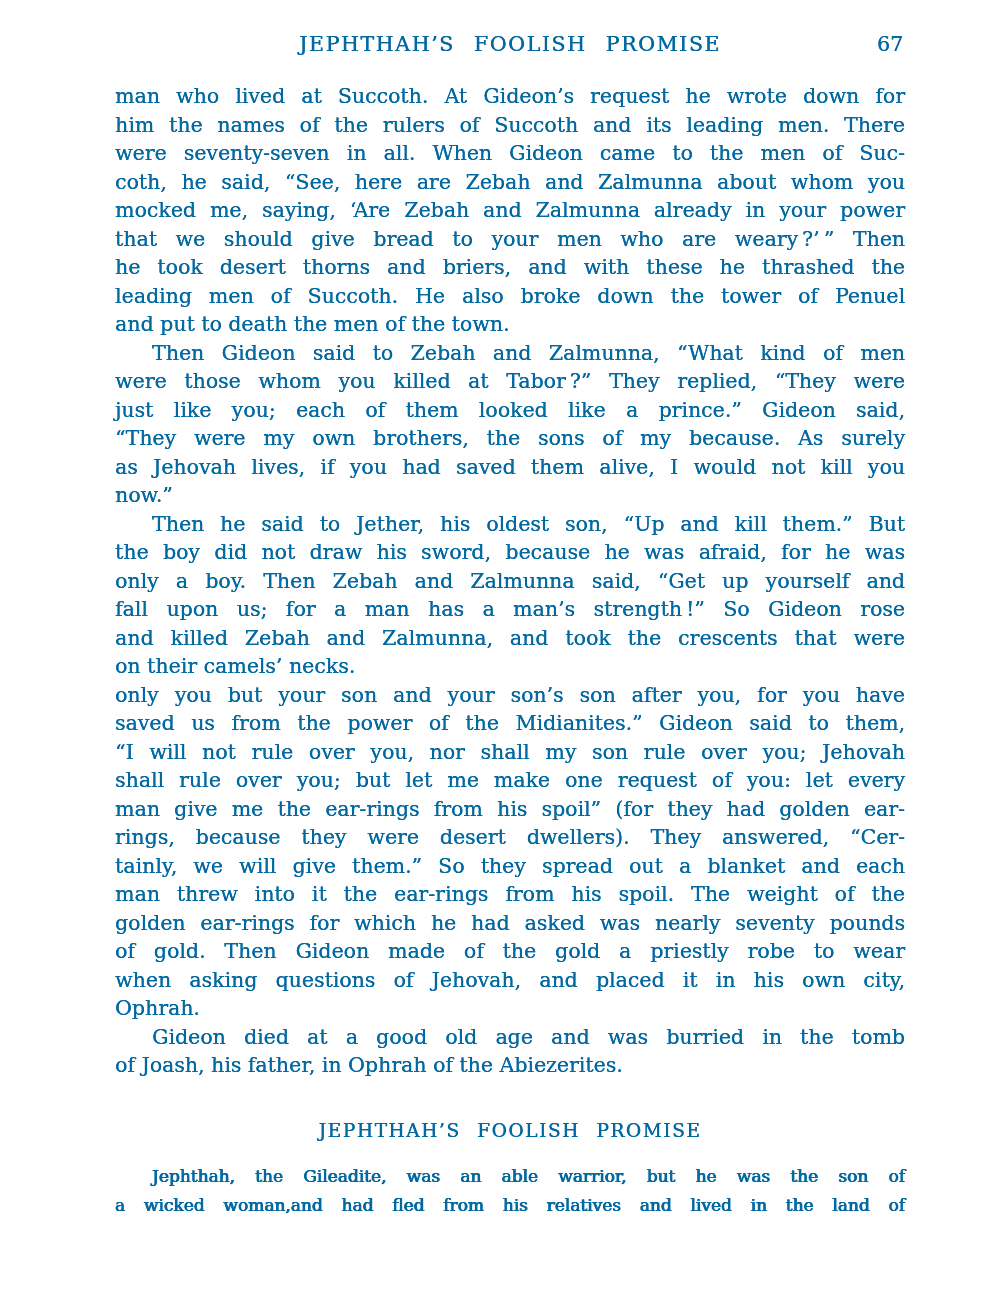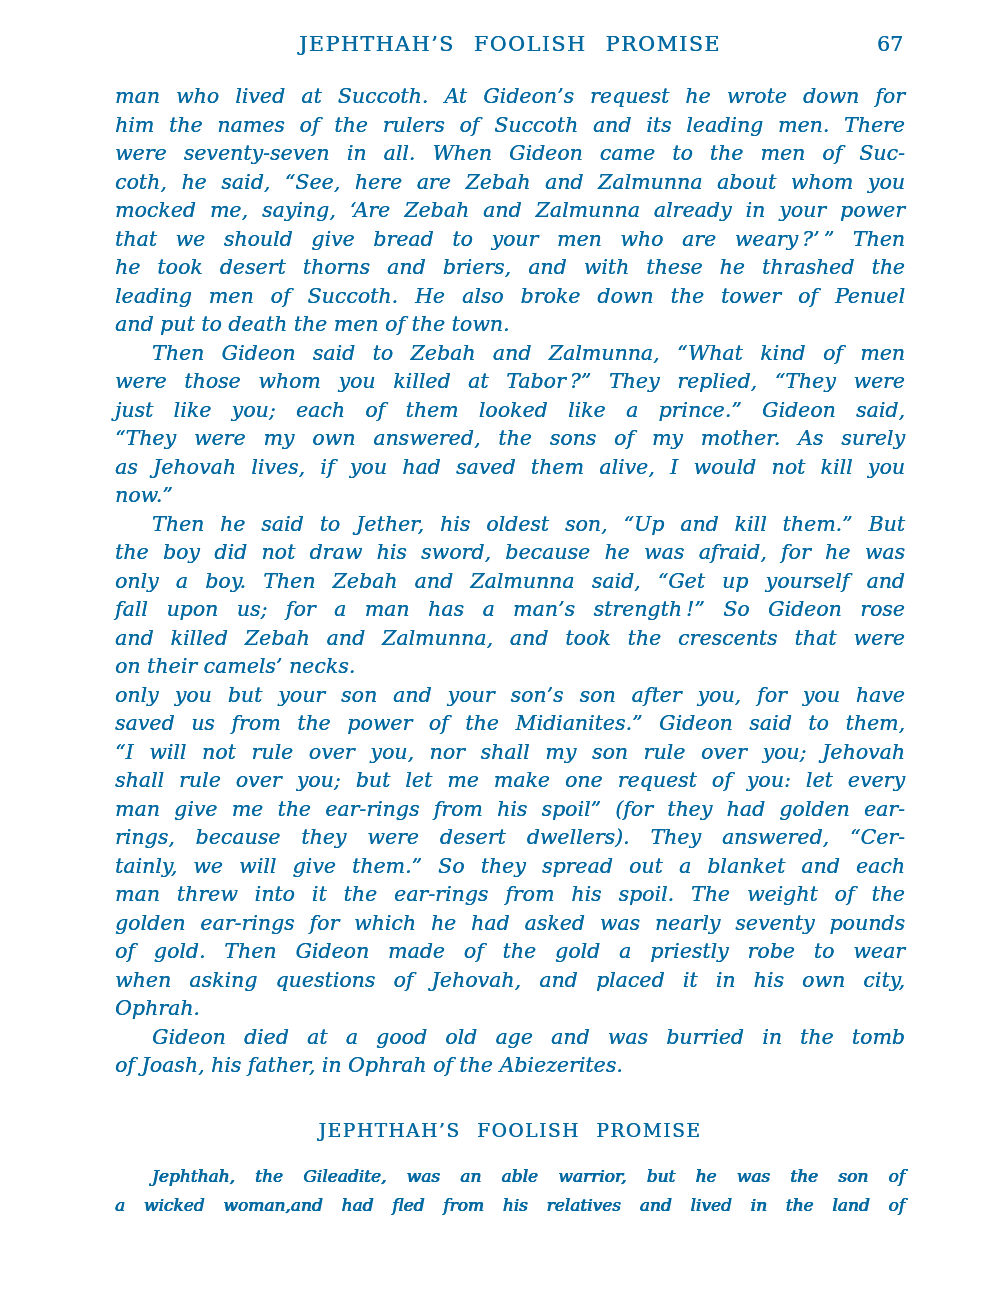--- a/index.html
+++ b/index.html
@@ -35,21 +35,21 @@
     top: 0;
     font-size: 20.5px;
     text-shadow: 0.45px 0 0 currentColor;
   }
   .column {
     position: absolute;
     top: 82px;
     left: 115px;
     width: 790px;
   }
-  .paragraph { margin: 0; font-style: italic; }
+  .paragraph { margin: 0; }
   .line {
     font-size: 20.5px;
     line-height: 28.5px;
     text-align: justify;
     text-align-last: justify;
     white-space: nowrap;
     text-shadow: 0.25px 0 0 currentColor;
   }
   .line.last {
     text-align-last: left;
@@ -92,21 +92,21 @@
           <div class="line">mocked me, saying, ‘Are Zebah and Zalmunna already in your power</div>
           <div class="line">that we should give bread to your men who are weary ?’ ”  Then</div>
           <div class="line">he took desert thorns and briers, and with these he thrashed the</div>
           <div class="line">leading men of Succoth.  He also broke down the tower of Penuel</div>
           <div class="line last">and put to death the men of the town.</div>
         </div>
         <div class="paragraph">
           <div class="line ind">Then Gideon said to Zebah and Zalmunna, “What kind of men</div>
           <div class="line">were those whom you killed at Tabor ?”  They replied, “They were</div>
           <div class="line">just like you;  each of them looked like a prince.”  Gideon said,</div>
-          <div class="line">“They were my own answered, the sons of my mother.  As surely</div>
+          <div class="line">“They were my own brothers, the sons of my because.  As surely</div>
           <div class="line">as Jehovah lives, if you had saved them alive, I would not kill you</div>
           <div class="line last">now.”</div>
         </div>
         <div class="paragraph">
           <div class="line ind">Then he said to Jether, his oldest son, “Up and kill them.”  But</div>
           <div class="line">the boy did not draw his sword, because he was afraid, for he was</div>
           <div class="line">only a boy.  Then Zebah and Zalmunna said, “Get up yourself and</div>
           <div class="line">fall upon us;  for a man has a man’s strength !”  So Gideon rose</div>
           <div class="line">and killed Zebah and Zalmunna, and took the crescents that were</div>
           <div class="line last">on their camels’ necks.</div>

